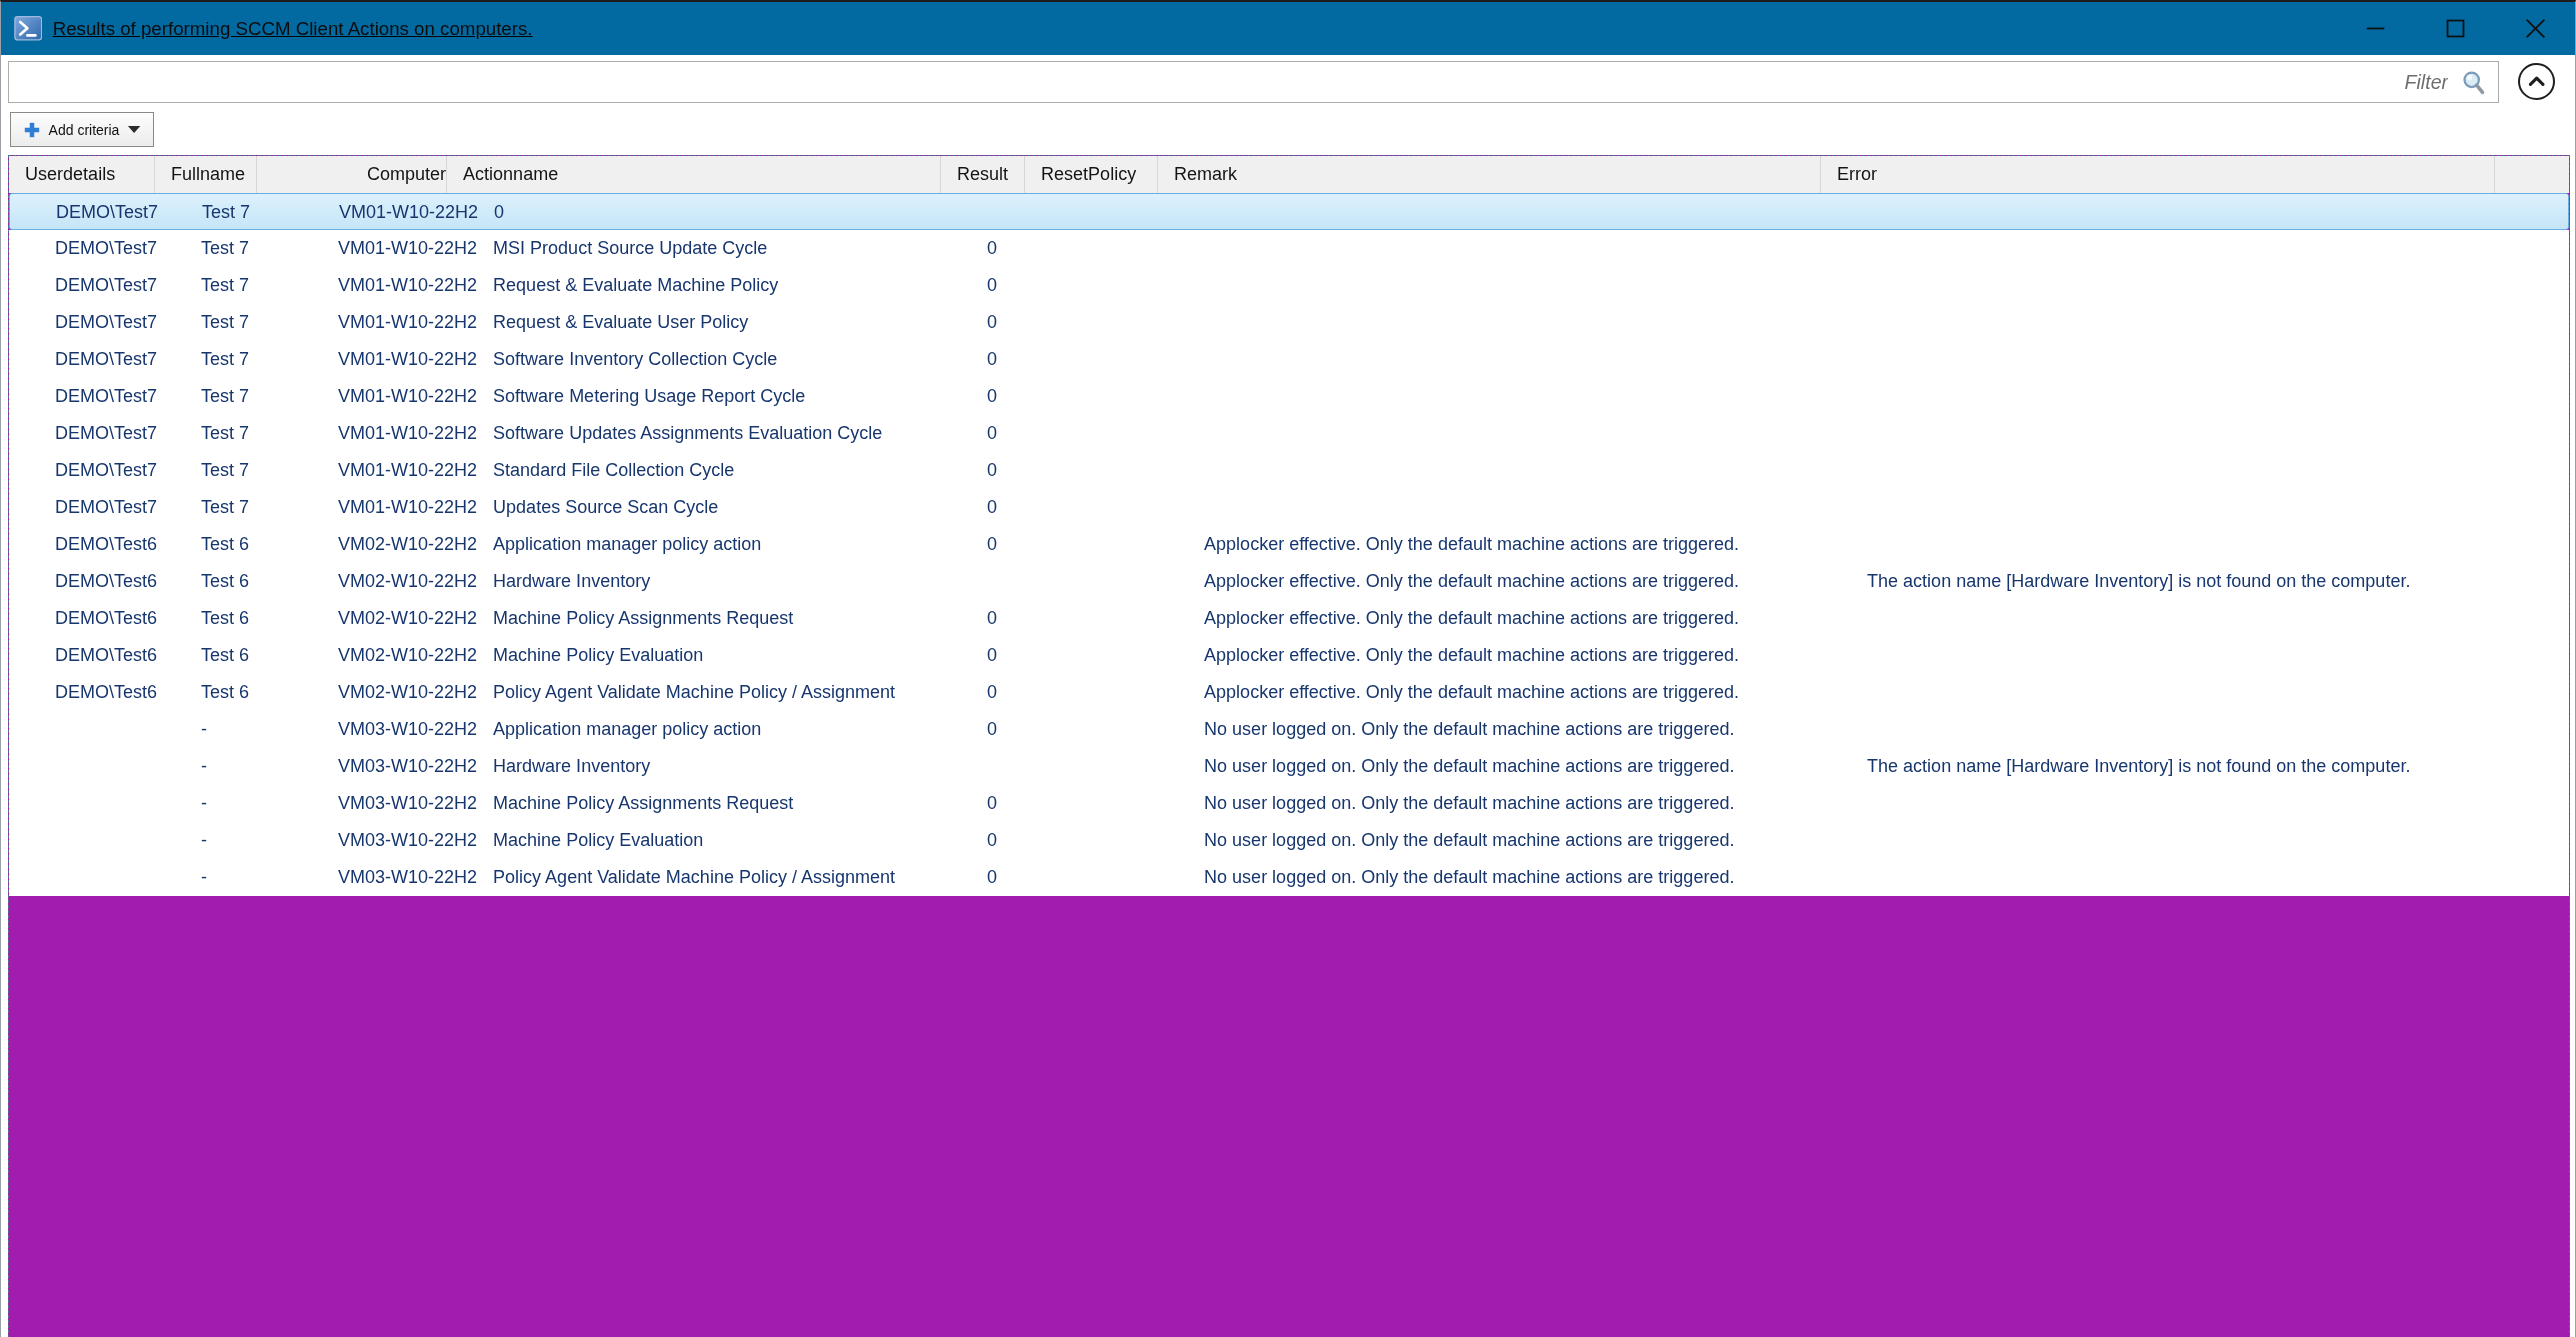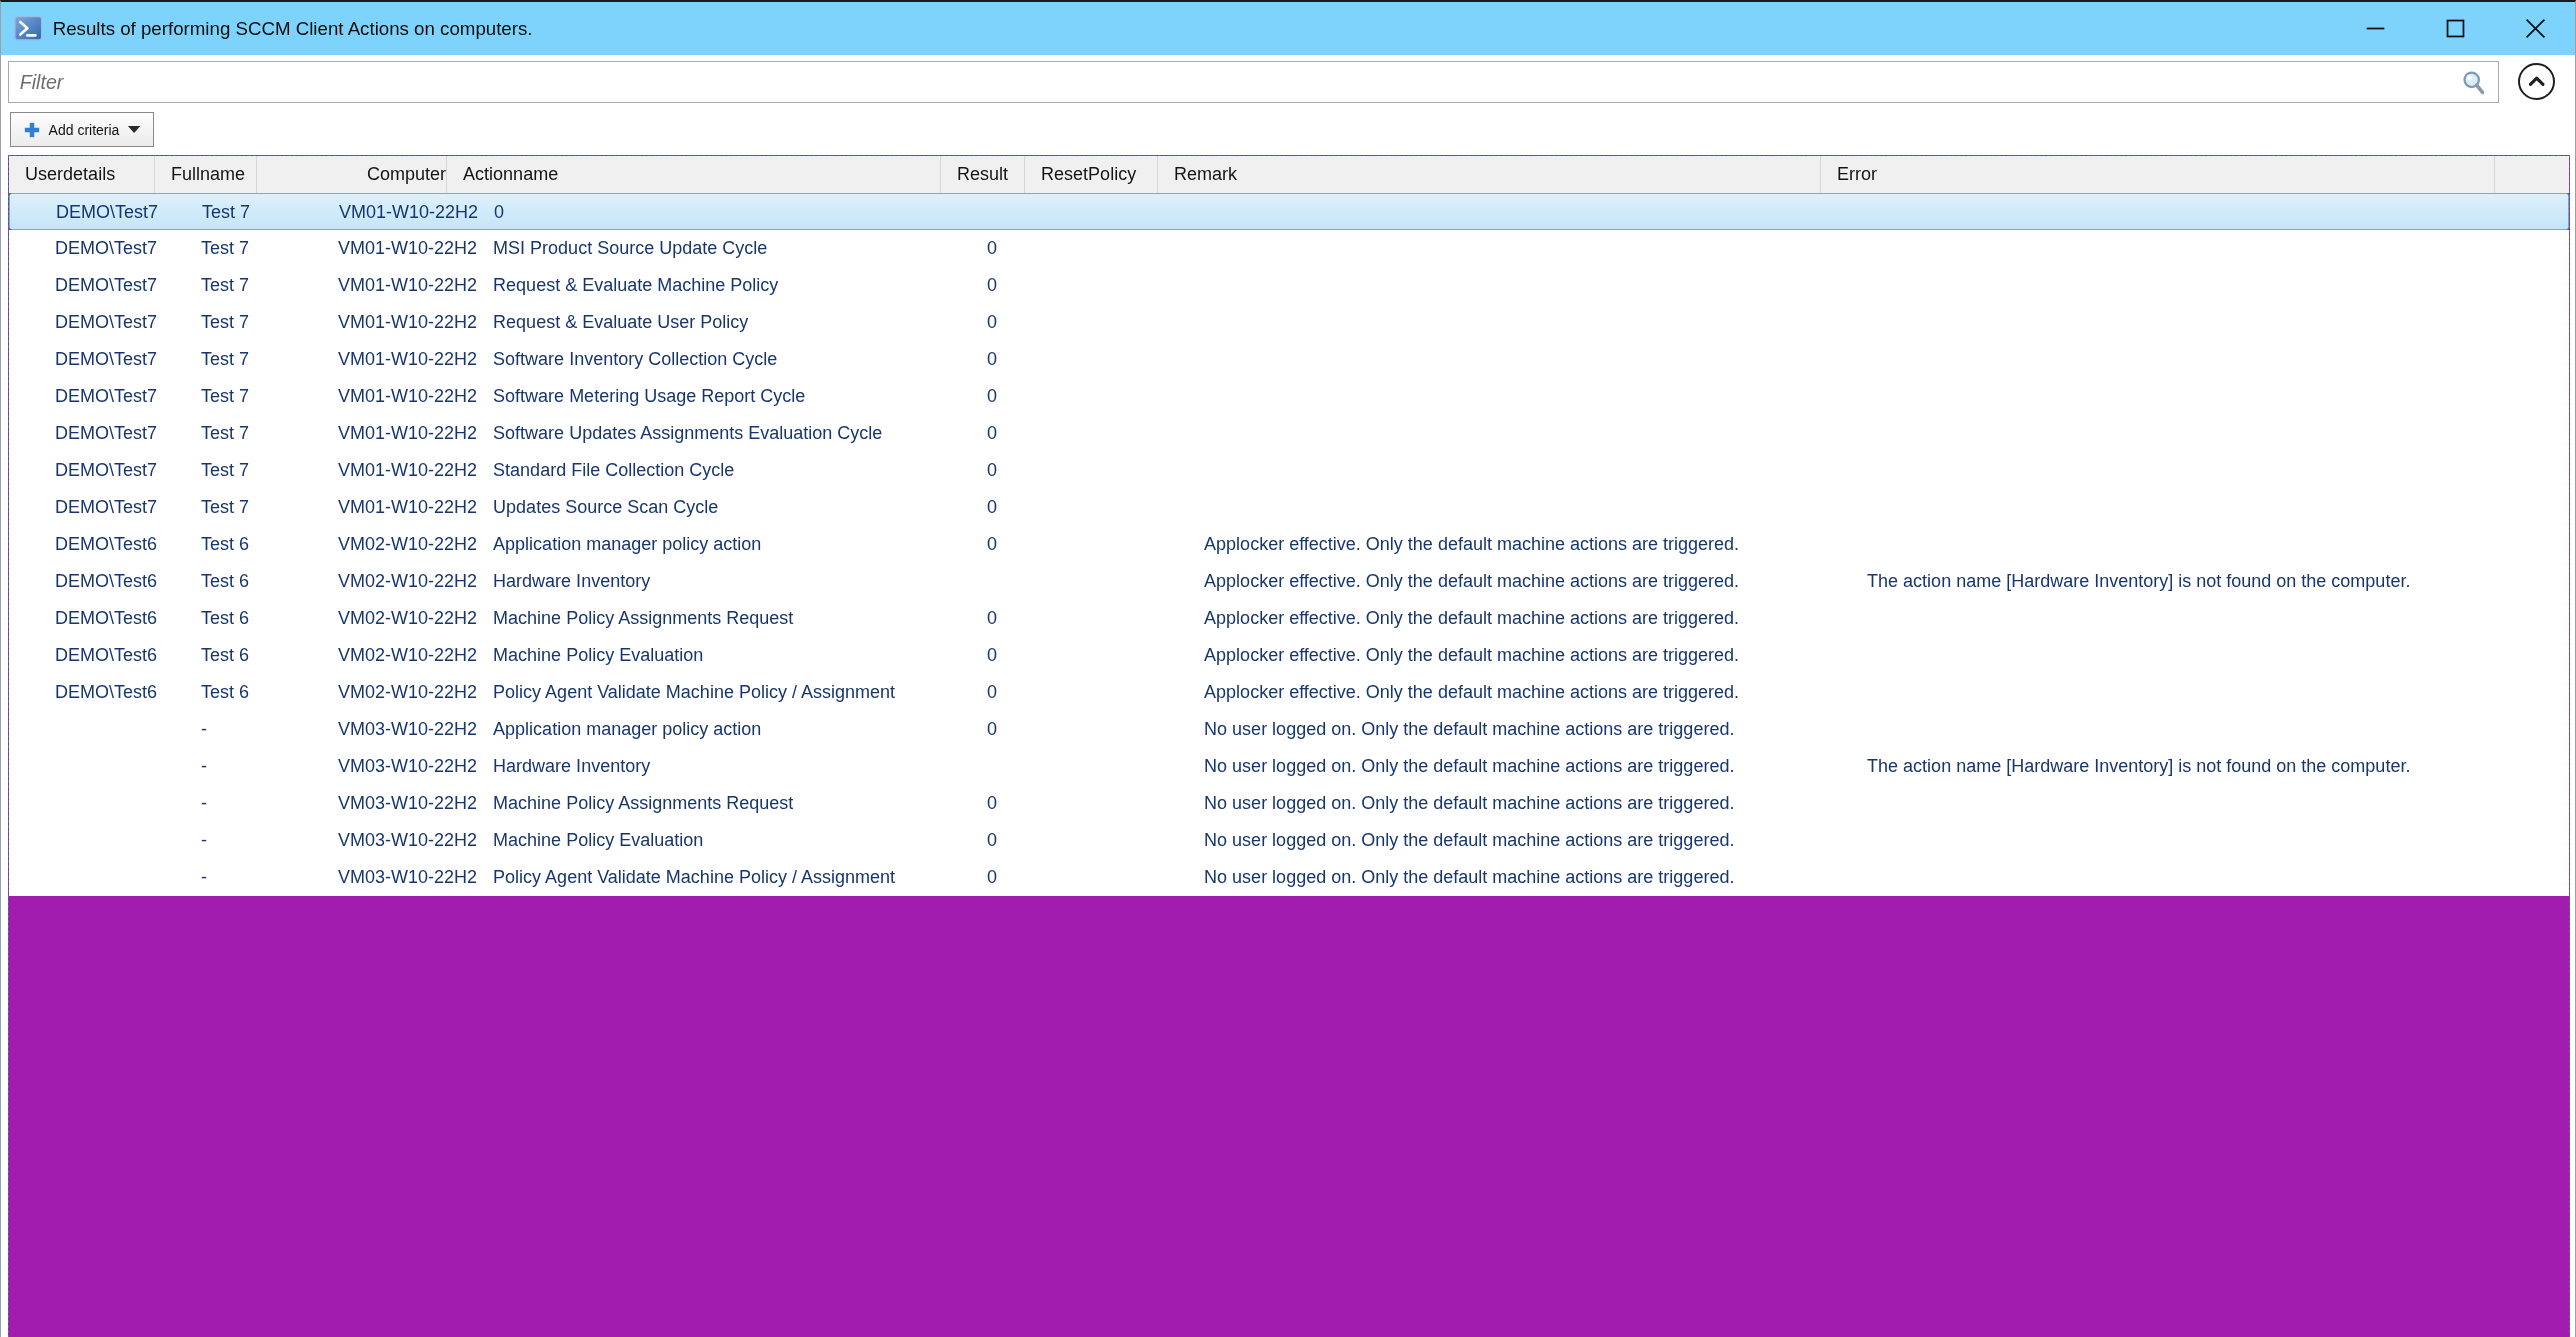--- a/index.html
+++ b/index.html
@@ -3,33 +3,33 @@
 <meta charset="utf-8">
 <style>
   * { margin:0; padding:0; box-sizing:border-box; }
   html,body { width:2576px; height:1338px; overflow:hidden; background:#fff;
               font-family:"Liberation Sans", sans-serif; }
   .window { position:relative; width:2576px; height:1338px; background:#ffffff;
             border-top:2.7px solid #1c1c1c; border-bottom:1.8px solid #3a3a3a;
             border-left:0.9px solid #9aa0a6; border-right:0.9px solid #9aa0a6; }
 
   
-  .titlebar { position:absolute; left:0; top:0; right:0; height:53px; background:#7dd3fc;
-              display:flex; align-items:center; }
+  .titlebar { position:absolute; left:0; top:0; right:0; height:53px; background:#0369a1;
+              display:flex; align-items:center;text-decoration:underline; }
   .app-icon { width:28.5px; height:28.5px; margin:0 10.7px 0 12.5px; flex:0 0 auto; }
   .title { font-size:18.7px; color:#0c0c0c; white-space:nowrap; }
   .winbtns { position:absolute; right:0; top:0; height:53px; display:flex; }
   .winbtn { width:80px; height:53px; display:flex; align-items:center; justify-content:center;
             background:transparent; border:none; cursor:default; }
 
   
   .filter-wrap { position:absolute; left:7.1px; top:59px; width:2491px; height:42px; }
   .filter-input { width:100%; height:100%; border:0.9px solid #ababab; background:#fff;
                   font-family:"Liberation Sans", sans-serif; font-size:19.6px; color:#222;
-                  padding:0 50px 0 10.7px; outline:none; }
+                  padding:0 50px 0 10.7px; outline:none;text-align:right; }
   .filter-input::placeholder { font-style:italic; color:#6e6e6e; }
   .search-ic { position:absolute; right:12.5px; top:8px; width:27px; height:27px; pointer-events:none; }
   .collapse-btn { position:absolute; left:2517px; top:61px; width:37px; height:37px;
                   border-radius:50%; border:2.7px solid #1f1f1f; background:#fff;
                   display:flex; align-items:center; justify-content:center; }
 
   
   .addcrit { position:absolute; left:9px; top:110px; height:35px;
              display:inline-flex; align-items:center; gap:8px; padding:0 11.6px;
              border:0.9px solid #8a8a8a; background:linear-gradient(#fdfdfd,#ececec); }

